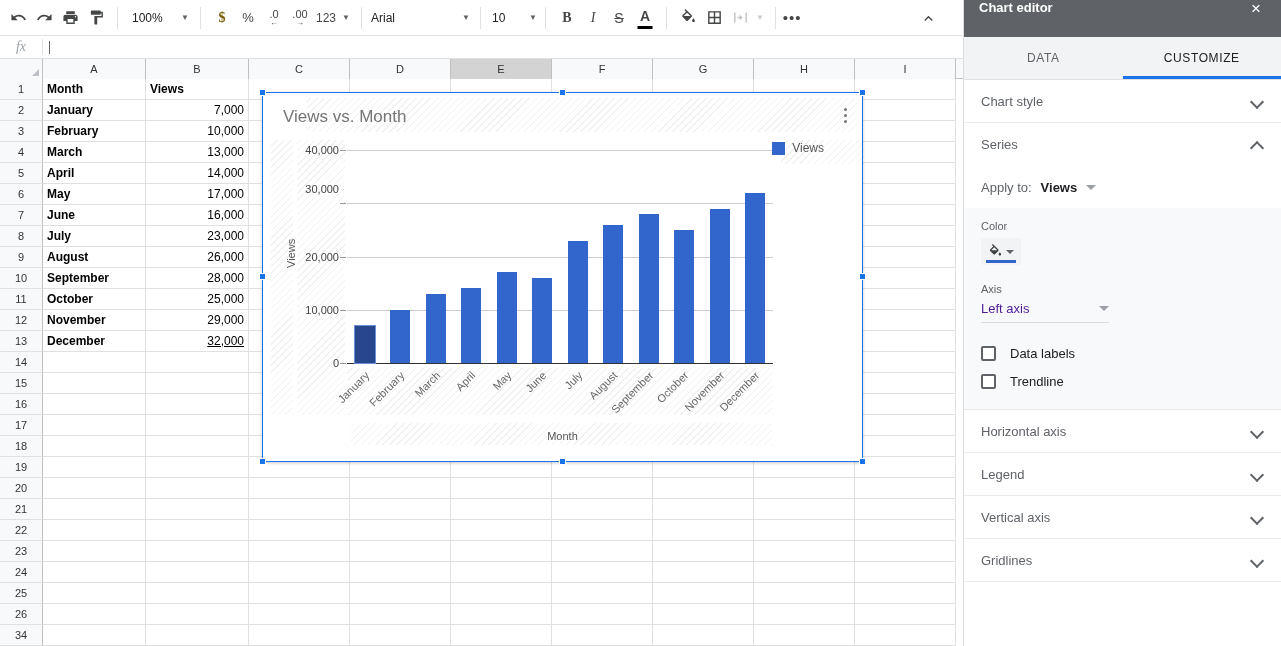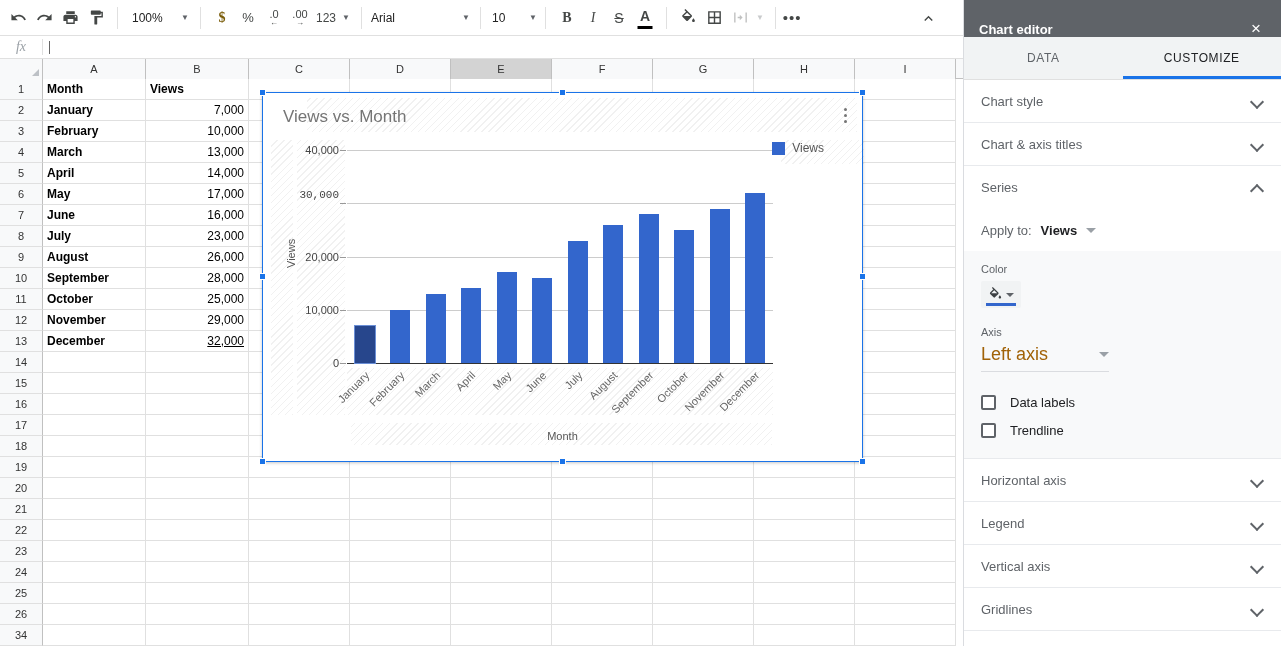--- a/index.html
+++ b/index.html
@@ -160,21 +160,21 @@
   .ytitle {
     position: absolute; left: 22px; top: 175px; font-size: 11px; color: #555;
     transform: rotate(-90deg); transform-origin: left top; white-space: nowrap; z-index: 3;
   }
   .xtitle { position: absolute; left: 0; right: 0; top: 337px; text-align: center;
             font-size: 11px; color: #555; z-index: 3; }
 
   
   .panel { position: absolute; left: 963px; top: 0; width: 318px; height: 646px;
            background: #fff; border-left: 1px solid #dadce0; overflow: hidden; }
-  .panel-head { height: 37px; background: #5f6368; display: flex; align-items: flex-end;
+  .panel-head { height: 37px; background: #5f6368; display: flex; align-items: flex-start;
                 justify-content: space-between; padding: 0 15px; gap: 36px; }
   .panel-title { color: #fff; font-size: 13px; font-weight: bold; }
   .panel-close { color: #fff; font-size: 17px; cursor: pointer; line-height: 1;
                  width: 20px; text-align: center; }
   .panel-tabs { height: 43px; background: #f1f3f4; display: flex;
                 border-bottom: 1px solid #e0e0e0; }
   .ptab { flex: 1; display: flex; align-items: center; justify-content: center;
           font-size: 12px; color: #5f6368; letter-spacing: .6px; cursor: pointer;
           position: relative; }
   .ptab.active { color: #202124; }
@@ -202,21 +202,21 @@
                display: flex; align-items: center; justify-content: center; gap: 3px;
                cursor: pointer; position: relative; }
   .bucket { font-size: 13px; color: #3c4043; line-height: 1; }
   .color-underline { position: absolute; left: 5px; bottom: 2px; width: 30px;
                      height: 3px; background: #3366cc; }
   .mini-caret { width: 0; height: 0; border-left: 4px solid transparent;
                 border-right: 4px solid transparent; border-top: 4px solid #5f6368; }
   .axis-sel { width: 128px; border-bottom: 1px solid #dadce0; padding-bottom: 6px;
               display: flex; align-items: center; justify-content: space-between;
               cursor: pointer; }
-  .axis-val { font-size: 18px; color: #a16207; }
+  .axis-val { font-size: 13px; color: #4c1d95; }
   .cbrow { display: flex; align-items: center; gap: 14px; height: 28px; cursor: pointer; }
   .cbox { width: 15px; height: 15px; border: 2px solid #5f6368; border-radius: 2px;
           background: #fff; flex-shrink: 0; }
   .cblabel { font-size: 13px; color: #202124; }
   .spacer-line { height: 1px; background: #e8eaed; }
 
   
   svg.ic { width: 17px; height: 17px; fill: #444746; display: block; }
 </style>
 </head>
@@ -695,21 +695,21 @@
         <div class="ytickmark" style="top: 213px;"></div>
         <div class="ytick" style="top: 213px;">0</div>
         <div class="gridline" style="top: 159.75px;"></div>
         <div class="ytickmark" style="top: 159.75px;"></div>
         <div class="ytick" style="top: 159.75px;">10,000</div>
         <div class="gridline" style="top: 106.5px;"></div>
         <div class="ytickmark" style="top: 106.5px;"></div>
         <div class="ytick" style="top: 106.5px;">20,000</div>
         <div class="gridline" style="top: 53.25px;"></div>
         <div class="ytickmark" style="top: 53.25px;"></div>
-        <div class="ytick" style="top: 45px; font-family: Liberation Mono, monospace;">30,000</div>
+        <div class="ytick" style="top: 39px;">30,000</div>
         <div class="gridline" style="top: 0px;"></div>
         <div class="ytickmark" style="top: 0px;"></div>
         <div class="ytick" style="top: 0px;">40,000</div>
         <div class="bar sel" title="January: 7,000" style="left: 7.81px; width: 19.88px; height: 37.275px; background: rgb(39, 70, 140);"></div>
         <div class="xlabel" style="left: 15.75px; transform: translateX(-100%) rotate(-45deg);">January</div>
         <div class="bar" title="February: 10,000" style="left: 43.31px; width: 19.88px; height: 53.25px; background: rgb(51, 102, 204);"></div>
         <div class="xlabel" style="left: 51.25px; transform: translateX(-100%) rotate(-45deg);">February</div>
         <div class="bar" title="March: 13,000" style="left: 78.81px; width: 19.88px; height: 69.225px; background: rgb(51, 102, 204);"></div>
         <div class="xlabel" style="left: 86.75px; transform: translateX(-100%) rotate(-45deg);">March</div>
         <div class="bar" title="April: 14,000" style="left: 114.31px; width: 19.88px; height: 74.55px; background: rgb(51, 102, 204);"></div>
@@ -757,24 +757,20 @@
     <div class="panel-tabs">
       <div class="ptab">DATA</div>
       <div class="ptab active">CUSTOMIZE</div>
     </div>
 
     <div class="acc-row">
       <span class="acc-label">Chart style</span>
       <span class="chev"></span>
     </div>
 
-    <div class="acc-row">
-      <span class="acc-label">Chart &amp; axis titles</span>
-      <span class="chev"></span>
-    </div>
 
     <div class="acc-row" style="border-bottom:none;gap:24px;">
       <span class="acc-label">Series</span>
       <span class="chev up"></span>
     </div>
 
     <div class="series-body">
       <div class="applyto">
         <span class="applyto-lb">Apply to:</span>
         <span class="applyto-val">Views</span>

